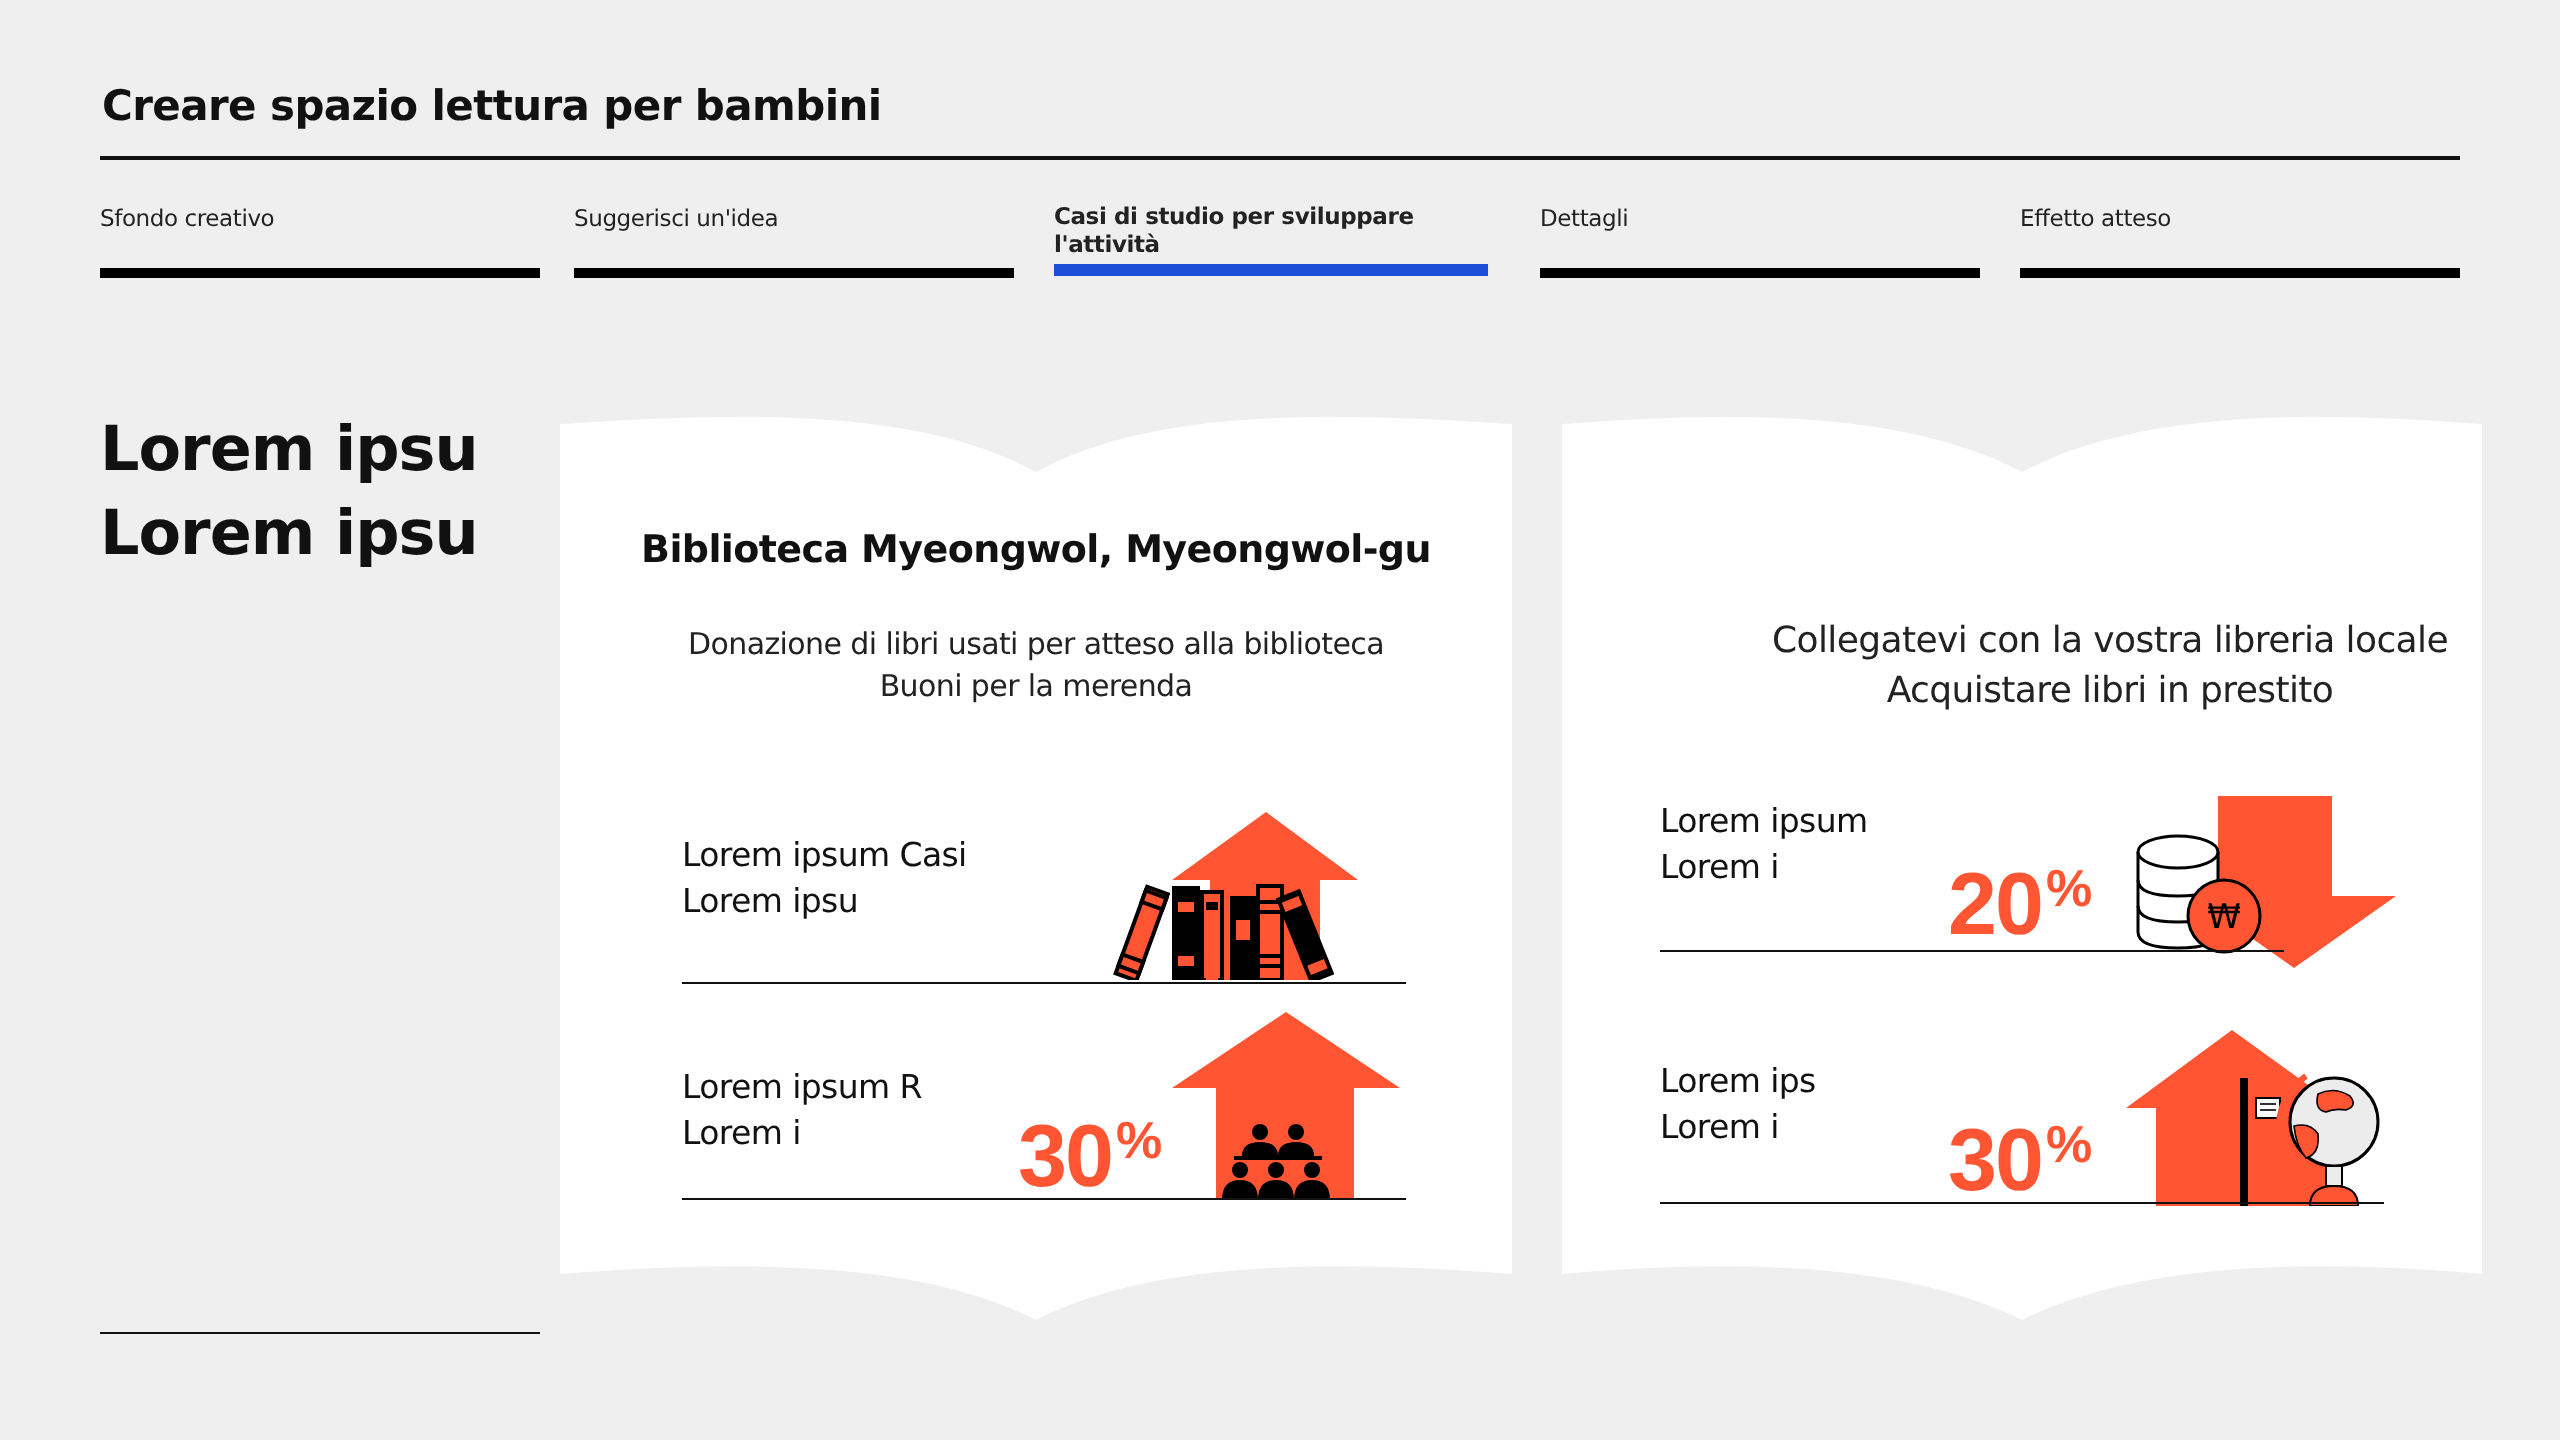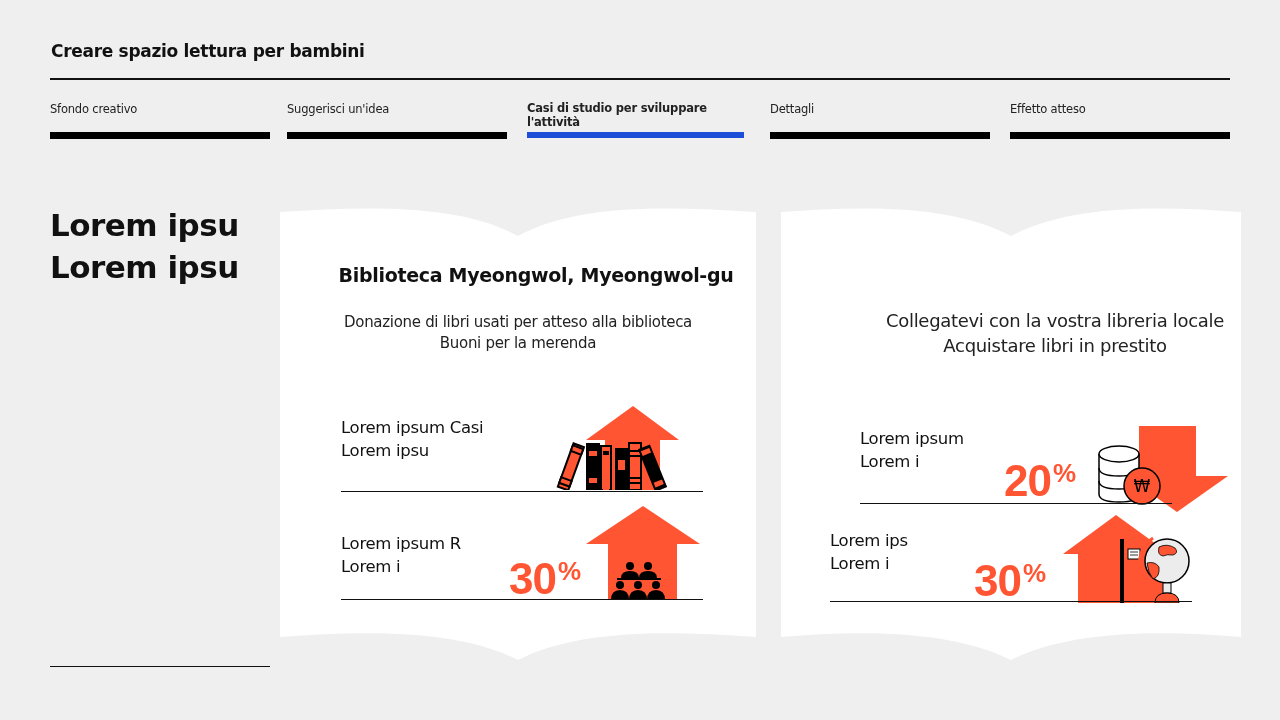--- a/index.html
+++ b/index.html
@@ -5,46 +5,46 @@
   * { box-sizing: border-box; margin: 0; padding: 0; }
   html, body { width: 1280px; height: 720px; overflow: hidden; }
   body {
     background: #efefef;
     font-family: "DejaVu Sans", "Liberation Sans", sans-serif;
     color: #111;
     position: relative;
   }
   .page-title {
     position: absolute; left: 51px; top: 41px;
-    font-size: 17px; font-weight: bold; letter-spacing: -0.3px;
+    font-size: 21px; font-weight: bold; letter-spacing: -0.3px;
   }
   .title-rule {
     position: absolute; left: 50px; top: 78px; width: 1180px; height: 2px; background: #111;
   }
   .tab {
     position: absolute; top: 102px; height: 37px;
     font-size: 11.5px; color: #222;
-    border-bottom: 7px solid #000000;
+    border-bottom: 5px solid #000000;
     letter-spacing: -0.2px;
   }
   .tab.active { font-weight: bold; border-bottom: 6px solid #1d4ed8; height: 37px; }
   .side-heading {
     position: absolute; left: 50px; top: 204px;
     font-size: 31px; font-weight: bold; line-height: 42px; letter-spacing: -0.5px;
   }
   .side-rule {
     position: absolute; left: 50px; top: 666px; width: 220px; height: 1px; background: #111;
   }
   .book {
     position: absolute; top: 204px; width: 476px; height: 456px;
   }
   .book svg.bg { position: absolute; left: 0; top: 0; }
   .card-title {
     position: absolute; left: 0; width: 100%; text-align: center;
-    font-weight: bold; letter-spacing: -0.3px; margin-left: 18px;
+    font-weight: bold; letter-spacing: -0.3px;
   }
   .card-desc {
     position: absolute; left: 0; width: 100%; text-align: center;
     color: #222; letter-spacing: -0.3px;
   }
   .card-desc div { white-space: nowrap; }
   .row {
     position: absolute; height: 100px;
   }
   .row-label {
@@ -163,21 +163,21 @@
 
 <div class="book" style="left:781px;width:460px;">
   <svg class="bg" width="460" height="456" viewBox="0 0 460 456">
     <path d="M0,8 C80,2 170,0 230,32 C290,0 380,2 460,8 L460,433 C380,426 290,426 230,456 C170,426 80,426 0,433 Z" fill="#ffffff"></path>
   </svg>
   <div class="card-desc" style="top:104px;font-size:18px;line-height:25px;margin-left:44px;">
     <div>Collegatevi con la vostra libreria locale</div>
     <div>Acquistare libri in prestito</div>
   </div>
 
-  <div class="row" style="left:49px;top:212px;width:362px;margin-left:30px;">
+  <div class="row" style="left:49px;top:184px;width:362px;">
     <div class="row-label" style="top:11px;">
       <div>Lorem ipsum</div>
       <div>Lorem i</div>
     </div>
     <div class="pct" style="left:144px;top:40px;">
       <span class="num">20</span><span class="sym">%</span>
     </div>
     <svg class="art" style="left:236px;top:10px;" width="135" height="90" viewBox="0 0 135 90">
       <polygon points="43,0 100,0 100,50 132,50 81,86 30,50 43,50" fill="#ff5533"></polygon>
       <g stroke="#000" stroke-width="1.5" fill="#fff">

